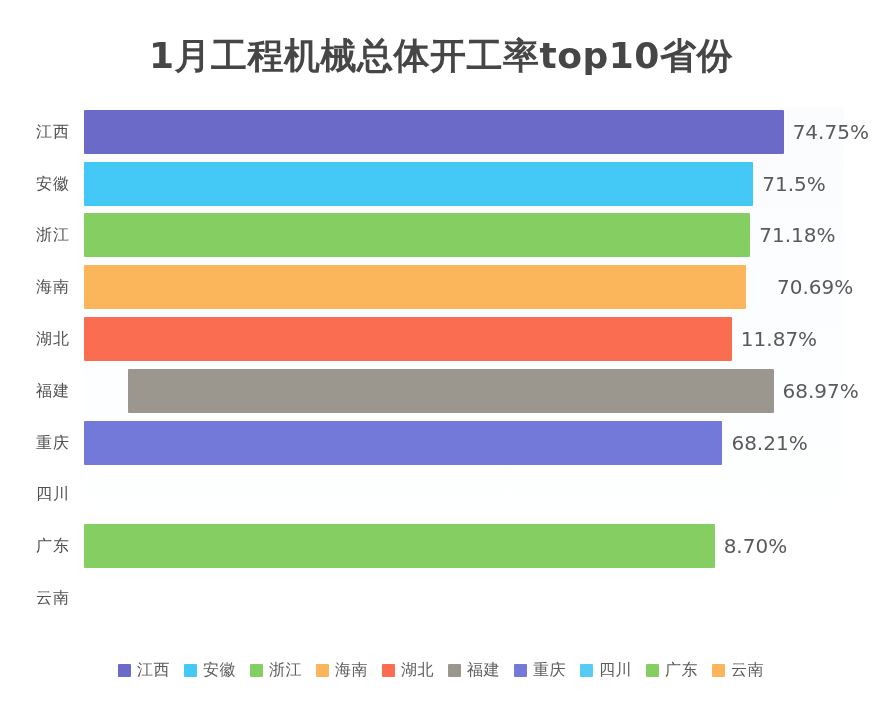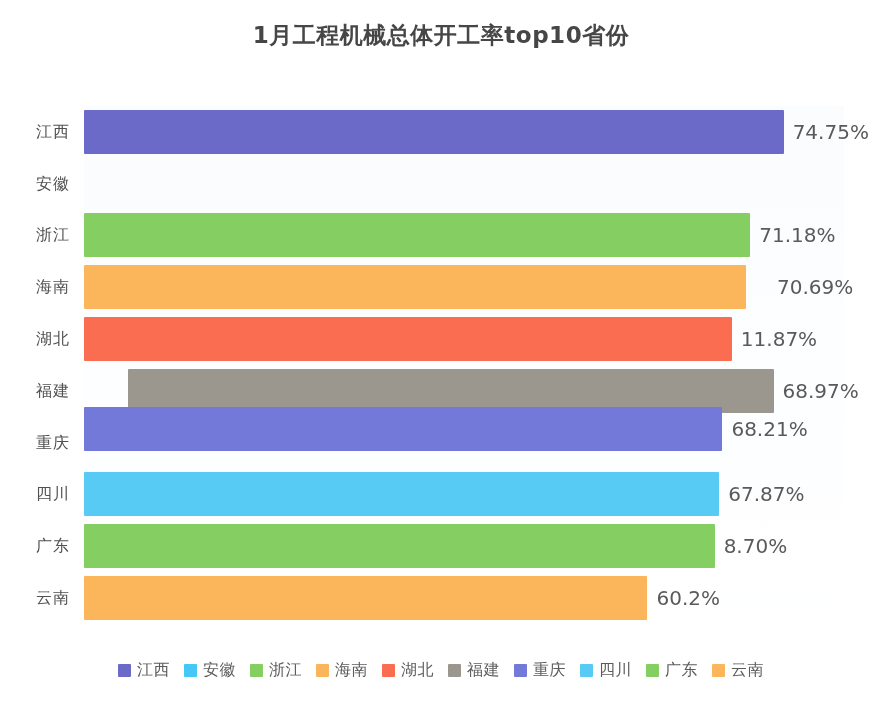--- a/index.html
+++ b/index.html
@@ -18,24 +18,24 @@
     position: relative;
     width: 882px;
     height: 720px;
     background: #ffffff;
   }
 
   
   #chart-title {
     position: absolute;
     left: 0;
-    top: 20px;
+    top: 32px;
     width: 882px;
     text-align: center;
-    font-size: 23px;
+    font-size: 36px;
     font-weight: bold;
     color: #464646;
     letter-spacing: 0.5px;
     white-space: nowrap;
   }
 
   
   #plot-area {
     position: absolute;
     left: 84px;
@@ -171,20 +171,26 @@
       </div>
     </div>
 
   <div id="plot-area">
       <div class="bar-row" style="top: 0px;">
         <div class="bar-track">
           <div class="bar" style="width: 699.631px; background: rgb(108, 106, 200);"></div>
           <div class="bar-value" style="left: 708.631px;">74.75%</div>
         </div>
       </div>
+      <div class="bar-row" style="top: 51.8px;">
+        <div class="bar-track">
+          <div class="bar" style="width: 669.212px; background: rgb(68, 200, 245);"></div>
+          <div class="bar-value" style="left: 678.212px;">71.5%</div>
+        </div>
+      </div>
       <div class="bar-row" style="top: 103.6px;">
         <div class="bar-track">
           <div class="bar" style="width: 666.217px; background: rgb(133, 206, 97);"></div>
           <div class="bar-value" style="left: 675.217px;">71.18%</div>
         </div>
       </div>
       <div class="bar-row" style="top: 155.4px;">
         <div class="bar-track">
           <div class="bar" style="width: 661.631px; background: rgb(251, 182, 92);"></div>
           <div class="bar-value" style="left: 693px;">70.69%</div>
@@ -195,44 +201,32 @@
           <div class="bar" style="width: 647.872px; background: rgb(251, 109, 81);"></div>
           <div class="bar-value" style="left: 656.872px;">11.87%</div>
         </div>
       </div>
       <div class="bar-row" style="top: 259px; margin-left: 44px;">
         <div class="bar-track">
           <div class="bar" style="width: 645.532px; background: rgb(155, 151, 142);"></div>
           <div class="bar-value" style="left: 654.532px;">68.97%</div>
         </div>
       </div>
-      <div class="bar-row" style="top: 297px; text-align: center;">
+      <div class="bar-row" style="top: 311px; text-align: center;">
         <div class="bar-track">
           <div class="bar" style="width: 638.419px; background: rgb(115, 121, 216);"></div>
           <div class="bar-value" style="left: 647.419px;">68.21%</div>
         </div>
       </div>
-      <div class="bar-row" style="top: 362.6px;">
-        <div class="bar-track">
-          <div class="bar" style="width: 635.236px; background: rgb(88, 203, 245);"></div>
-          <div class="bar-value" style="left: 644.236px;">67.87%</div>
-        </div>
-      </div>
       <div class="bar-row" style="top: 414.4px;">
         <div class="bar-track">
           <div class="bar" style="width: 630.65px; background: rgb(133, 206, 97);"></div>
           <div class="bar-value" style="left: 639.65px;">8.70%</div>
         </div>
       </div>
-      <div class="bar-row" style="top: 466.2px;">
-        <div class="bar-track">
-          <div class="bar" style="width: 563.448px; background: rgb(251, 182, 92);"></div>
-          <div class="bar-value" style="left: 572.448px;">60.2%</div>
-        </div>
-      </div>
     </div>
 
   <div id="legend">
       <div class="legend-item">
         <span class="legend-swatch" style="background: rgb(108, 106, 200);"></span>
         <span class="legend-label">江西</span>
       </div>
       <div class="legend-item">
         <span class="legend-swatch" style="background: rgb(68, 200, 245);"></span>
         <span class="legend-label">安徽</span>

